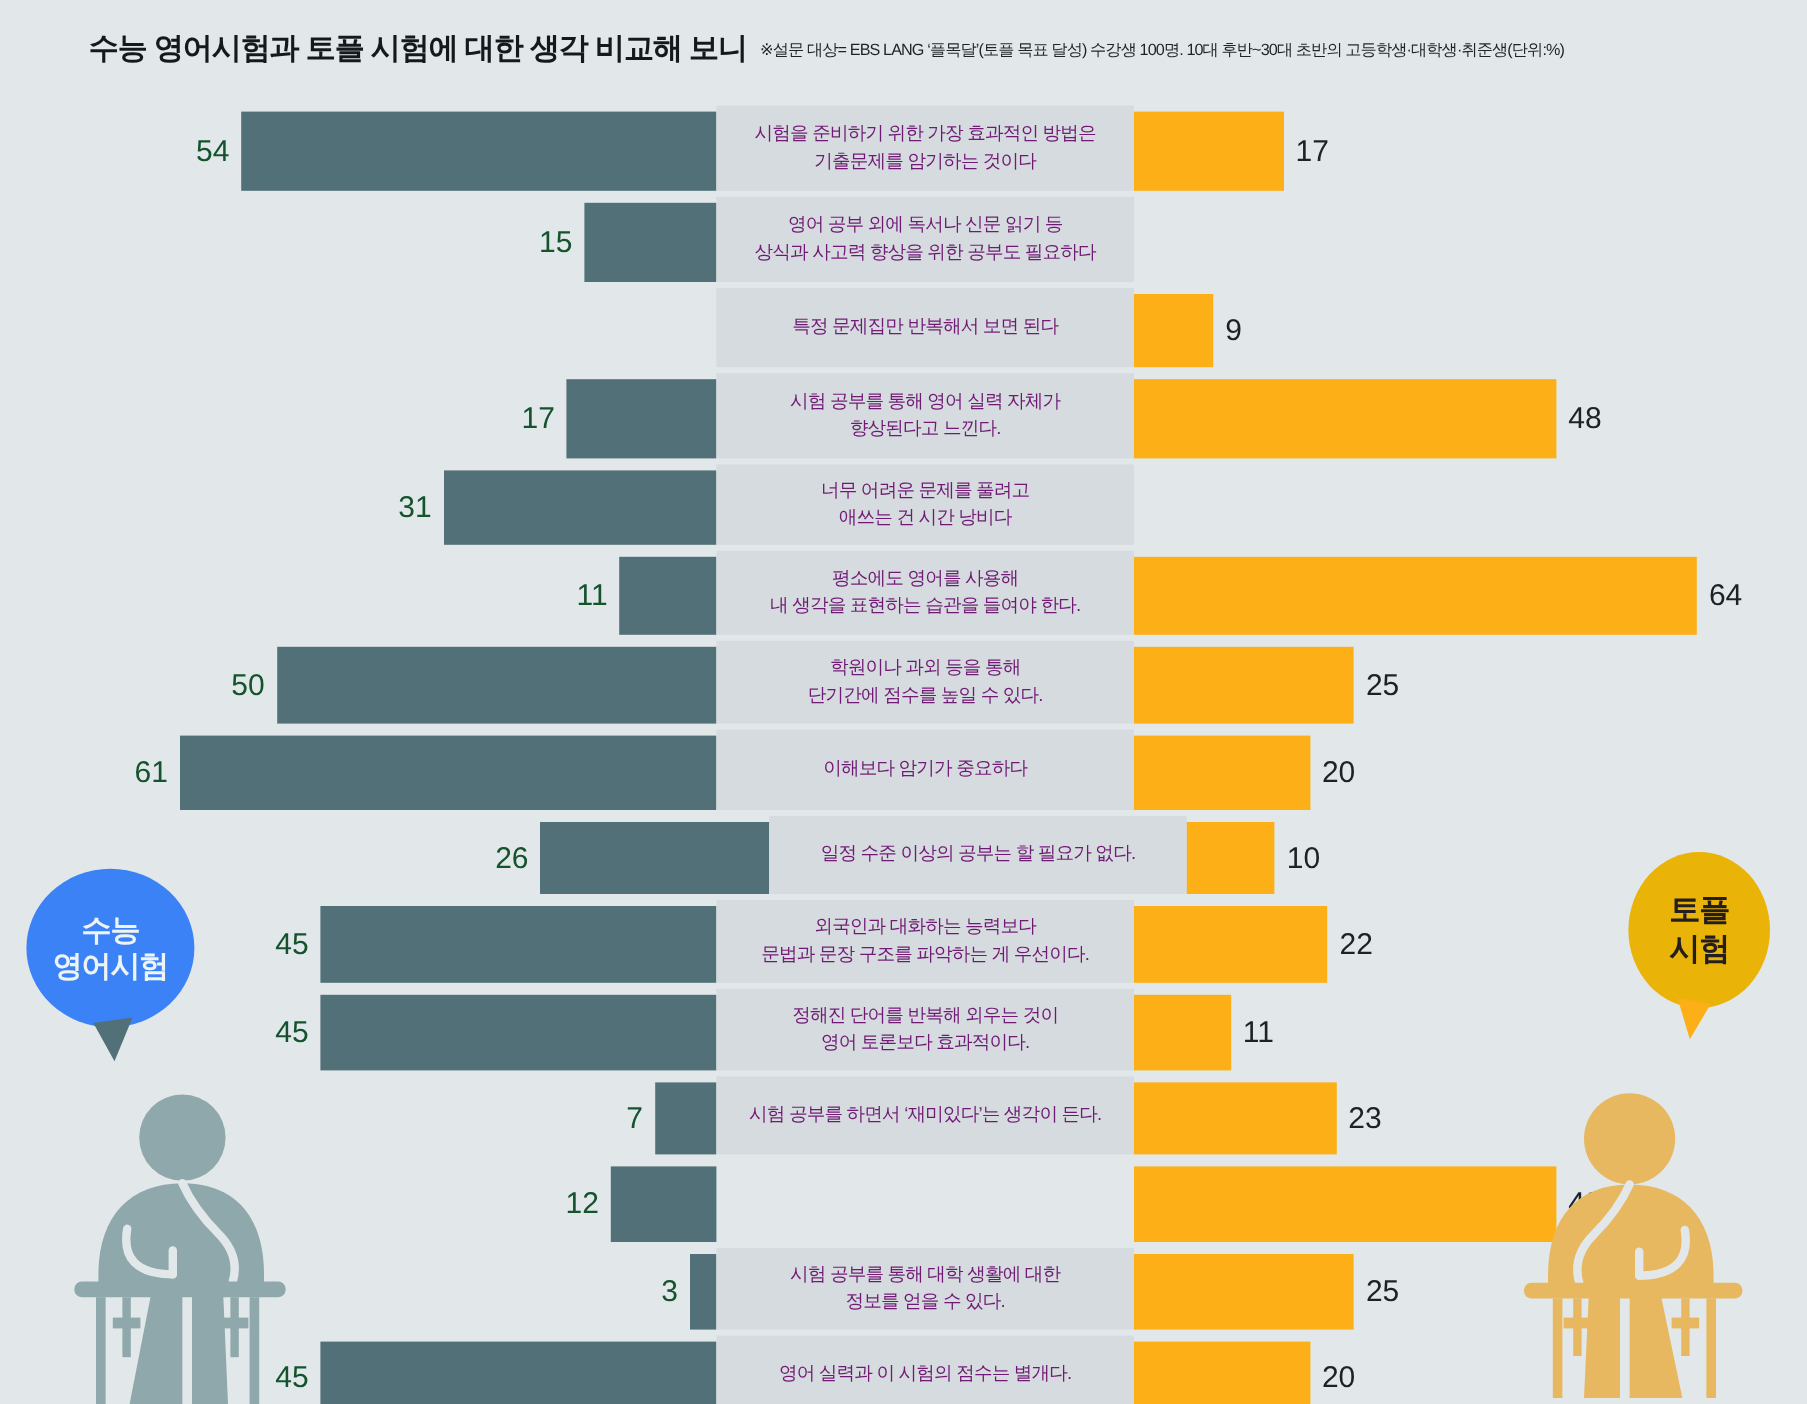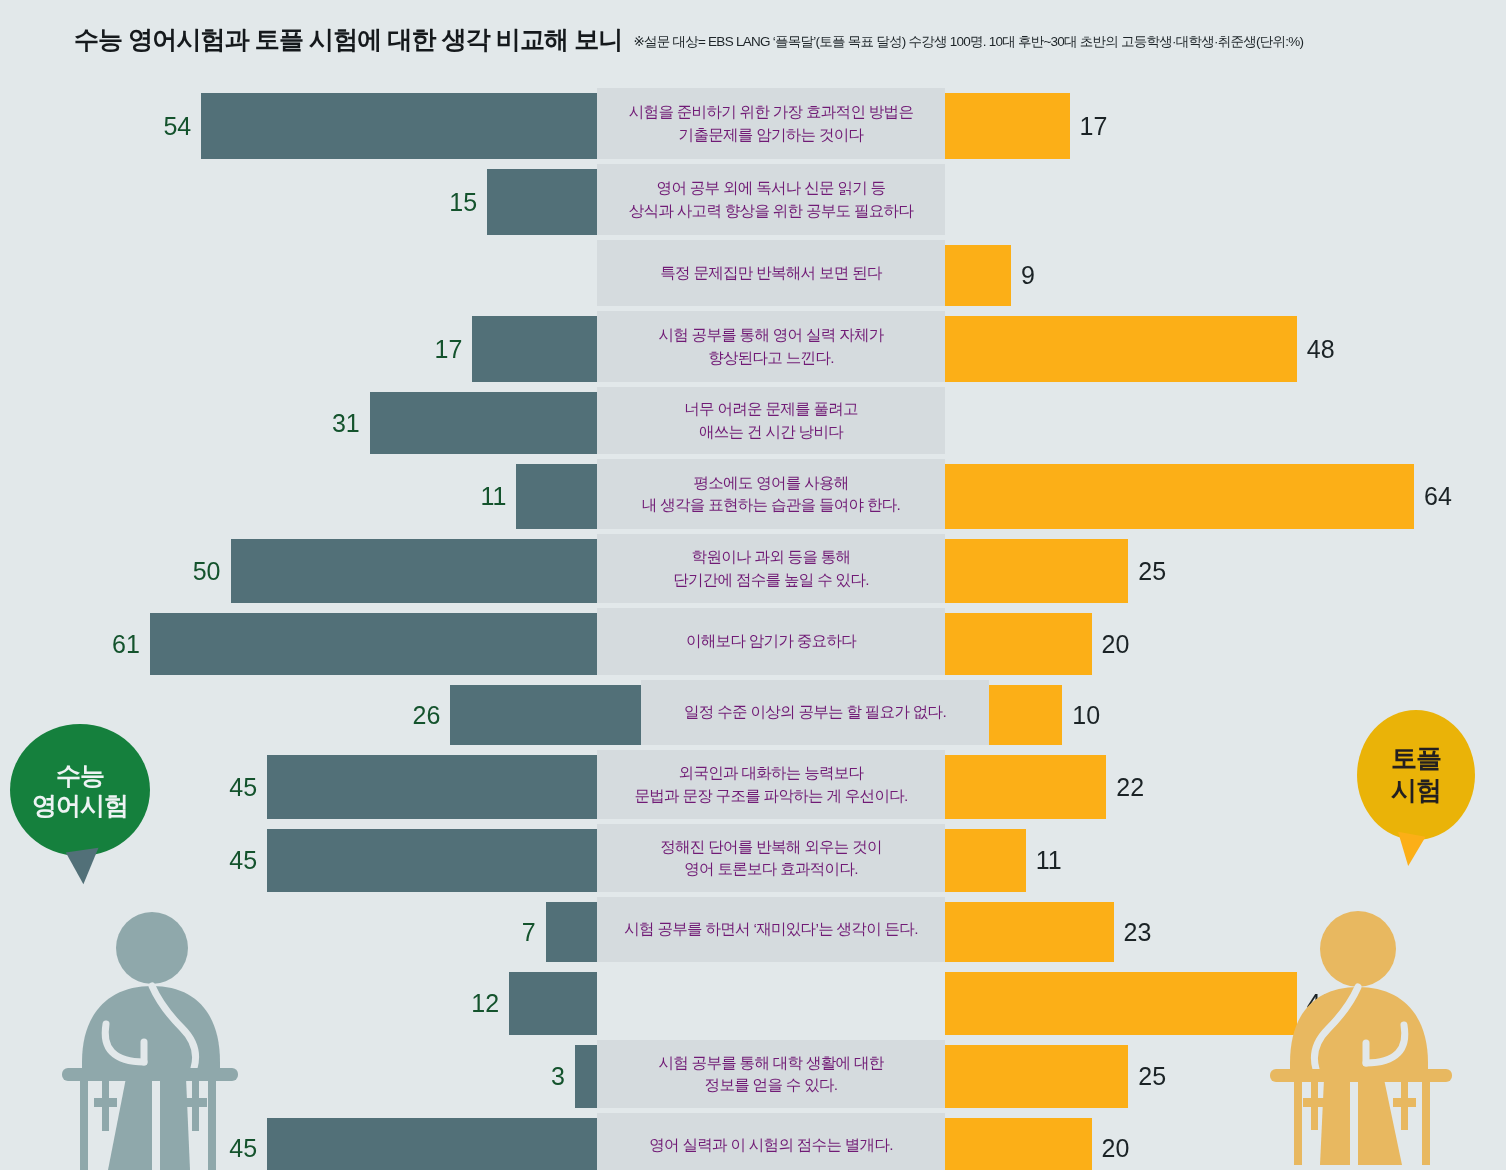--- a/index.html
+++ b/index.html
@@ -129,25 +129,25 @@
   
   .bubble {
     position: absolute;
     display: flex;
     align-items: center;
     justify-content: center;
     text-align: center;
     border-radius: 50%;
   }
   #bubble-left {
-    left: 10px;
+    left: 22px;
     top: 724px;
     width: 140px;
     height: 132px;
-    background: #15803d;
+    background: #3b82f6;
   }
   #bubble-left .bubble-text {
     color: #eef3f4;
     font-size: 25px;
     font-weight: bold;
     line-height: 1.2;
     letter-spacing: -1px;
   }
   #bubble-left .tail {
     position: absolute;

